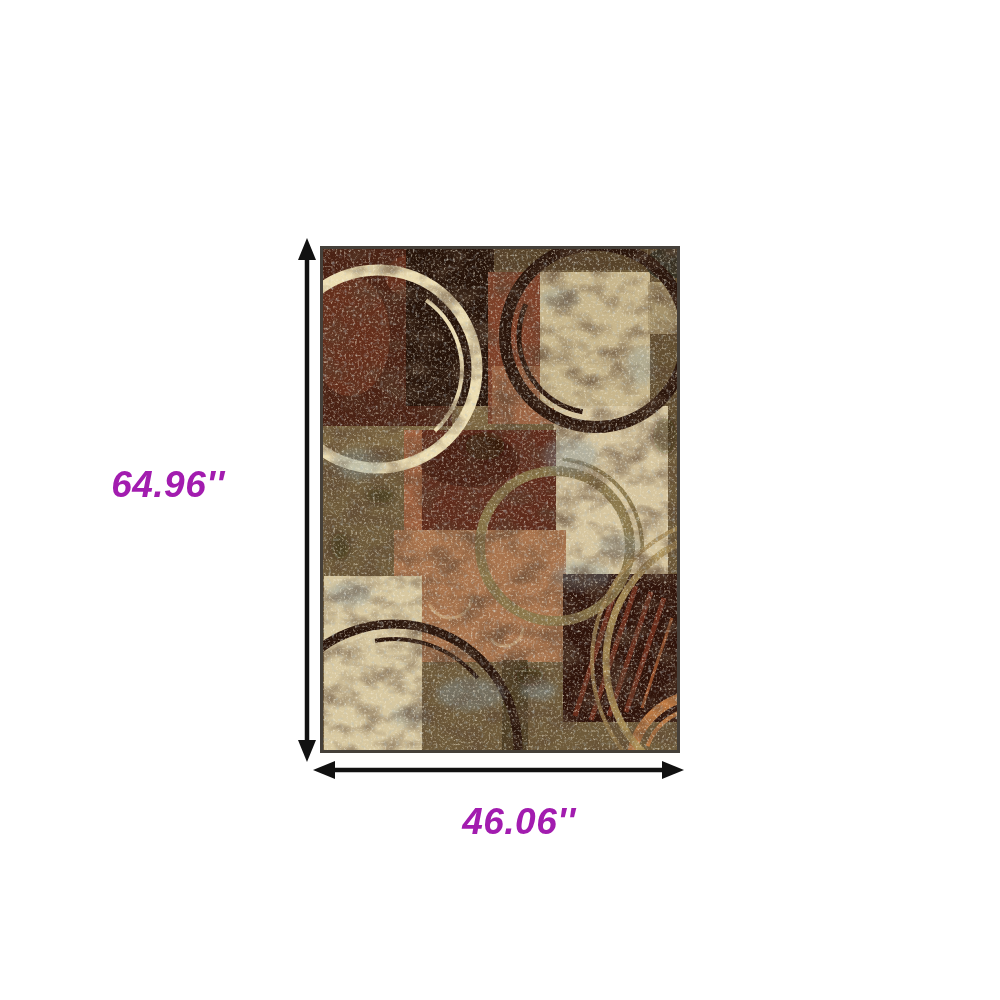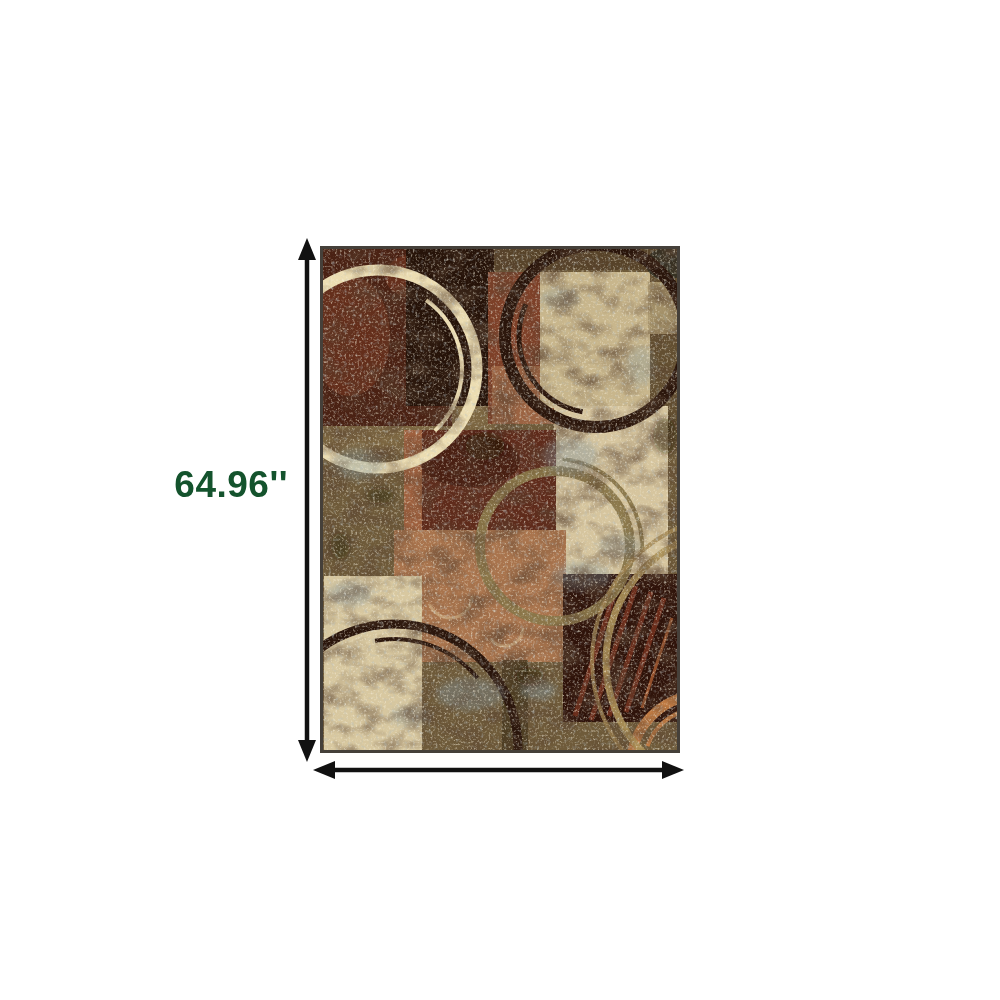--- a/index.html
+++ b/index.html
@@ -13,22 +13,23 @@
   .rug{
     position:absolute;left:320px;top:246px;width:360px;height:507px;
   }
   .rug svg{display:block;width:100%;height:100%;}
   .dim{position:absolute;}
   .dim-v{left:294px;top:236px;width:26px;height:530px;}
   .dim-h{left:309px;top:757px;width:380px;height:26px;}
   .label{
     position:absolute;
     font-weight:bold;font-size:37px;line-height:44px;
-    letter-spacing:0.5px;color:#14532d;text-align:right;
+    letter-spacing:0.5px;color:#a21caf;text-align:center;
     white-space:nowrap;
+    font-style:italic;
   }
   .label-height{left:48px;top:463px;width:240px;}
   .label-width{left:399px;top:800px;width:240px;}
 </style>
 </head>
 <body>
 
 <div class="figure">
 
   <div class="rug">
@@ -150,14 +151,15 @@
     <polygon points="13,526 4,504 22,504" fill="#111111"></polygon>
   </svg>
 
   <svg class="dim dim-h" viewBox="0 0 380 26">
     <line x1="22" y1="13" x2="357" y2="13" stroke-width="4.5" stroke="#111111"></line>
     <polygon points="4,13 26,4 26,22" fill="#111111"></polygon>
     <polygon points="375,13 353,4 353,22" fill="#111111"></polygon>
   </svg>
 
   <div class="label label-height">64.96''</div>
+  <div class="label label-width">46.06''</div>
 
 </div>
 
 </body></html>

